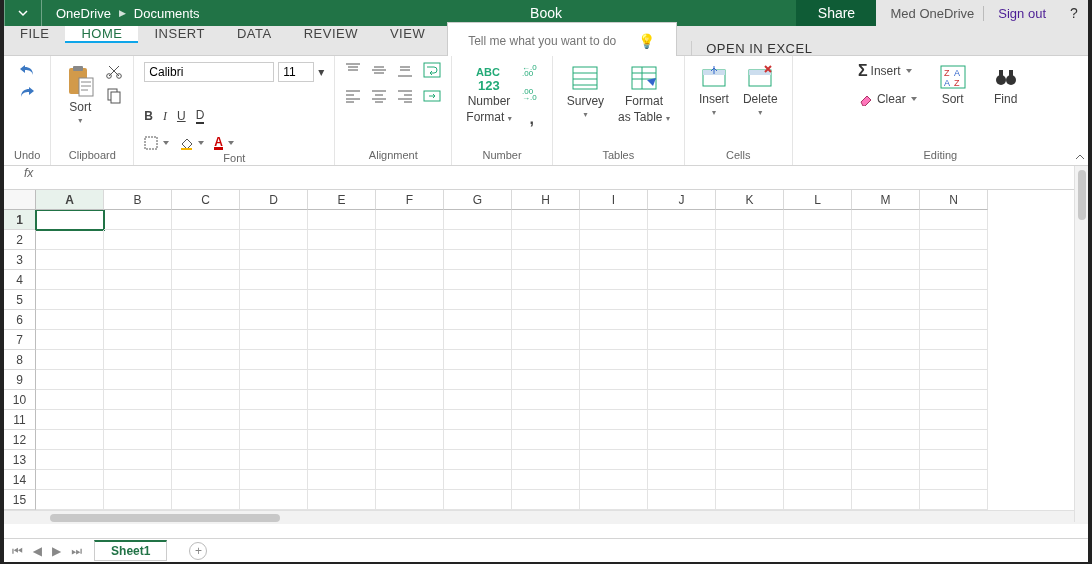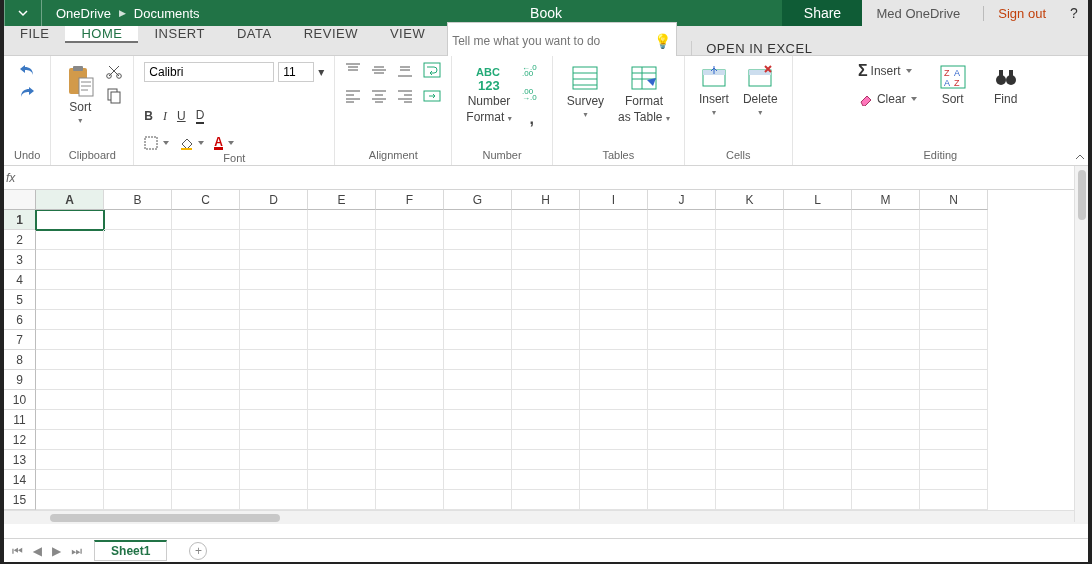--- a/index.html
+++ b/index.html
@@ -11,28 +11,28 @@
 .titlebar .logo-zone { display: flex; align-items: center; padding: 0 8px; gap: 6px; height: 100%; }
 .titlebar .logo-zone svg { display: block; }
 .titlebar .appname { font-size: 17px; font-weight: 300; letter-spacing: .3px; }
 .titlebar .chev { padding: 0 12px; border-left: 1px solid rgba(255,255,255,.35); border-right: 1px solid rgba(255,255,255,.35); height: 100%; display:flex; align-items:center; }
 .titlebar .crumbs { padding: 0 14px; display: flex; align-items: center; gap: 8px; font-size: 13px; }
 .titlebar .crumbs .sep { font-size: 9px; opacity: .8; }
 .titlebar .doc-title { position: absolute; left: 50%; transform: translateX(-50%); font-size: 14px; }
 .titlebar .right { margin-left: auto; display: flex; align-items: stretch; height: 100%; }
 .titlebar .share { background: #0f5c36; width: 80px; display:flex; align-items:center; justify-content:center; font-size:14px; }
 .titlebar .user-zone { background: #e6e6e6; color: #555; display:flex; align-items:center; padding: 0 14px; font-size: 13px; }
-.titlebar .user-zone .so { border-left: 1px solid #bbb; margin-left: 23px; padding-left: 14px; color: #c2410c; }
+.titlebar .user-zone .so { border-left: 1px solid #bbb; margin-left: 9px; padding-left: 14px; color: #4c1d95; }
 .titlebar .q { background: #e6e6e6; color:#333; width: 28px; display:flex; align-items:center; justify-content:center; font-size: 14px; }
 
 
 .tabstrip { background: #e6e6e6; height: 30px; display: flex; align-items: flex-start; font-size: 13px; color: #444; border-bottom: 1px solid #d0d0d0; }
 .tabstrip .tab { padding: 0 16px; display: flex; align-items: center; letter-spacing: .5px; cursor: pointer; }
-.tabstrip .tab.active { background: #fff; color: #217346; border-bottom: 2px solid #737373; font-weight: 400; }
-.tabstrip .tellme { margin-left: 6px; display: flex; align-items: center; background: #fff; border: 1px solid #ccc; height: 38px; align-self: center; width: 230px; padding: 0 4px; color: #888; font-size: 12px; gap:6px; }
+.tabstrip .tab.active { background: #fff; color: #217346; border-bottom: 2px solid #0ea5e9; font-weight: 400; }
+.tabstrip .tellme { margin-left: 6px; display: flex; align-items: center; background: #fff; border: 1px solid #ccc; height: 38px; align-self: center; width: 230px; padding: 0 20px; color: #888; font-size: 12px; gap:6px; }
 .tabstrip .tellme input { border:none; outline:none; flex:1; font-size:12px; color:#444; }
 .tabstrip .bulb { color:#f5b400; font-size:14px; }
 .tabstrip .oie { margin-left: 14px; padding: 0 14px; display:flex; align-items:center; color:#333; letter-spacing:.5px; border-left:1px solid #ccc;margin-top:15px; }
 
 
 .ribbon { background: #fff; height: 110px; display: flex; border-bottom: 1px solid #d4d4d4; }
 .rgroup { border-right: 1px solid #e5e5e5; padding: 4px 10px 0; display:flex; flex-direction:column; align-items:center; }
 .rgroup .body { flex:1; display:flex; align-items:flex-start; gap:6px; padding-top:2px;}
 .rgroup .cap { font-size: 11px; color:#666; padding: 2px 0 4px; }
 .rbtn { display:flex; flex-direction:column; align-items:center; gap:2px; padding:2px 4px; cursor:pointer; font-size:12px; color:#444; }
@@ -41,21 +41,21 @@
 .iconstack { display:flex; flex-direction:column; gap:6px; align-items:center; }
 .iconrow { display:flex; gap:10px; align-items:center; }
 .smallbtn { cursor:pointer; display:flex; align-items:center; gap:3px; font-size:12px; color:#444; }
 .dd-arrow::after { content:""; display:inline-block; border-left:3px solid transparent; border-right:3px solid transparent; border-top:4px solid #777; margin-left:2px; vertical-align:middle; }
 .font-sel { display:flex; gap:4px; margin-bottom:20px; }
 .font-sel select, .font-sel input { border:1px solid #ccc; font-size:12px; height:20px; padding:0 4px; }
 .font-sel .fname { width:130px; }
 .font-sel .fsize { width:36px; }
 
 
-.fxbar { height:24px; border-bottom:1px solid #d4d4d4; display:flex; align-items:center; padding:0 2px; }
+.fxbar { height:24px; border-bottom:1px solid #d4d4d4; display:flex; align-items:flex-start; padding:0 20px; }
 .fxbar .fx-label { font-style:italic; font-size:12px; color:#666; width:28px; }
 .fxbar input { border:none; outline:none; flex:1; font-size:12px; }
 
 
 .grid-wrap { flex:1; overflow:hidden; display:flex; flex-direction:column; position:relative; }
 .col-hdrs { display:flex; height:20px; background:#fff; margin-left:32px; }
 .col-hdrs .ch { border-right:1px solid #d9d9d9; border-bottom:1px solid #bdbdbd; min-width:68px; text-align:center; font-size:12px; color:#444; line-height:20px; }
 .col-hdrs .ch.cur { background:#e8f2ec; font-weight:bold; }
 .corner { position:absolute; left:0; top:0; width:32px; height:20px; border-right:1px solid #bdbdbd; border-bottom:1px solid #bdbdbd; background:#f7f7f7; }
 .rows { overflow:hidden; }

